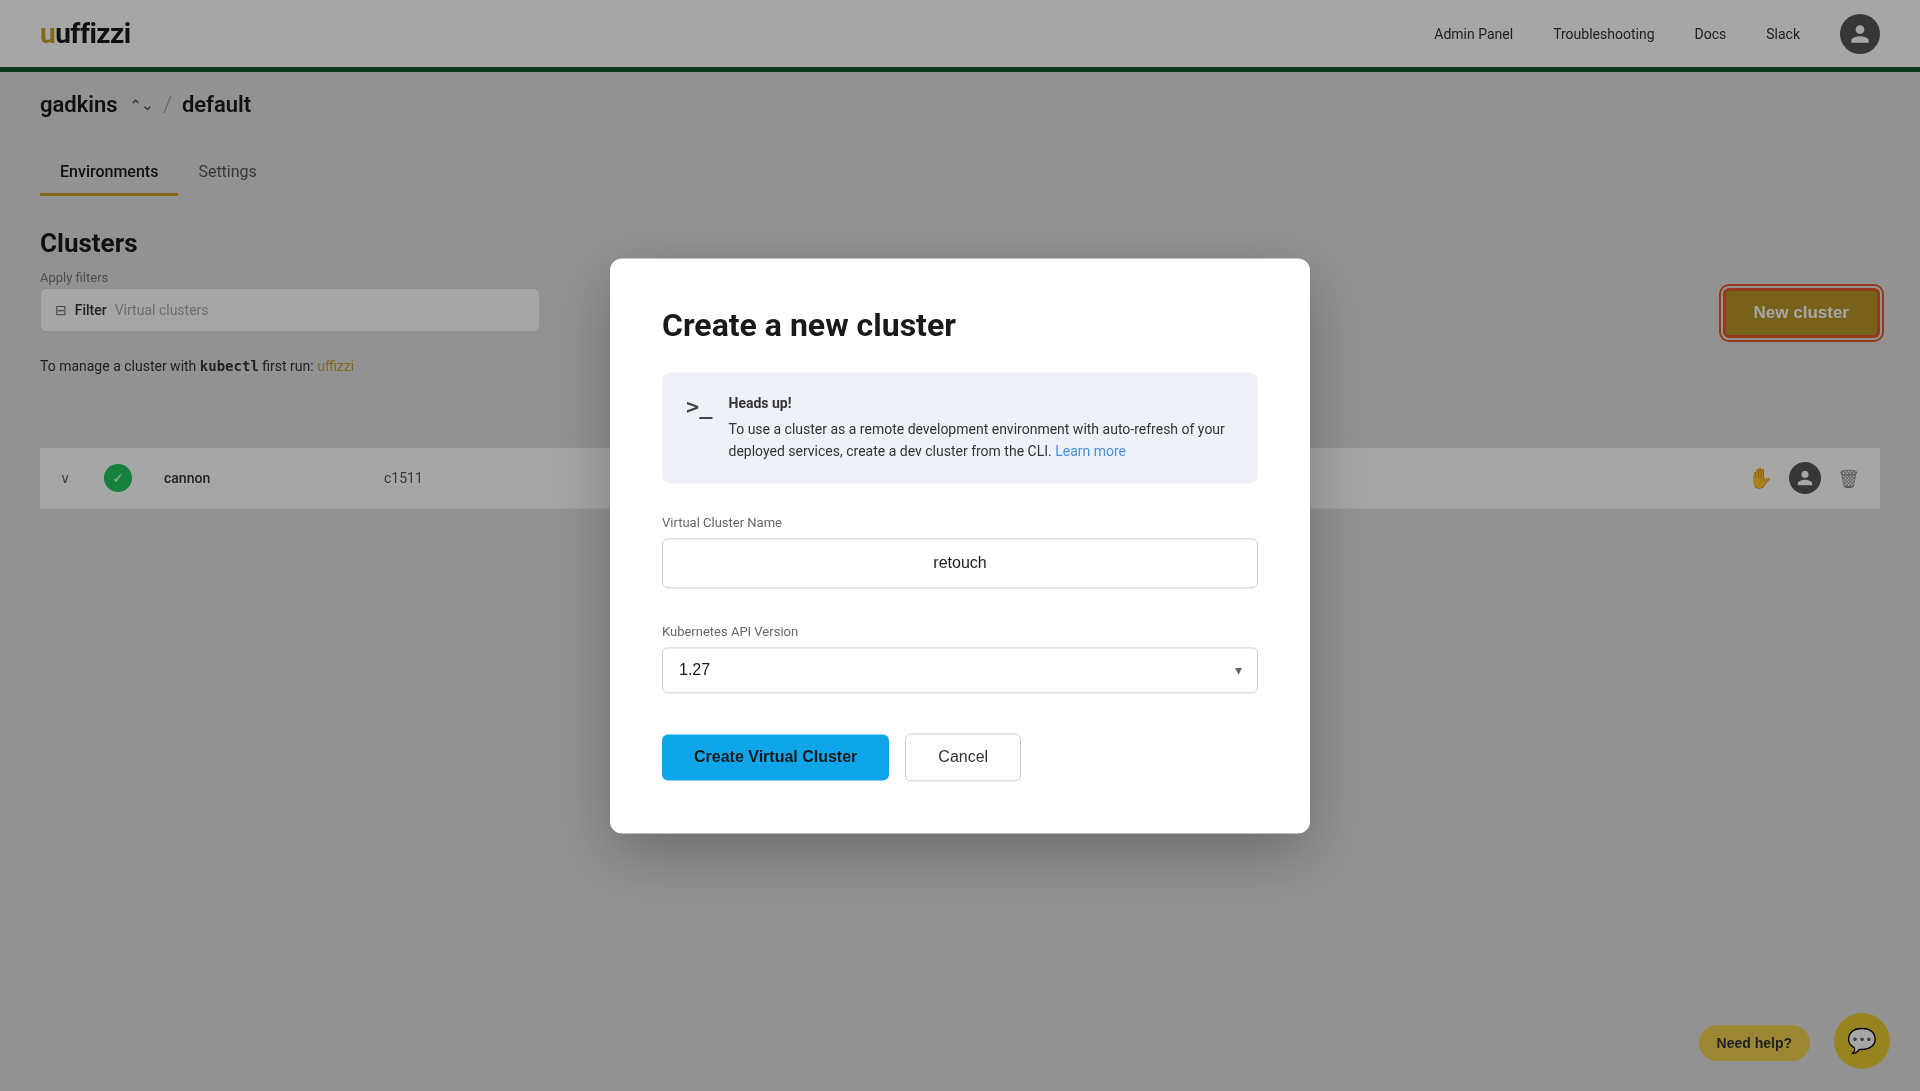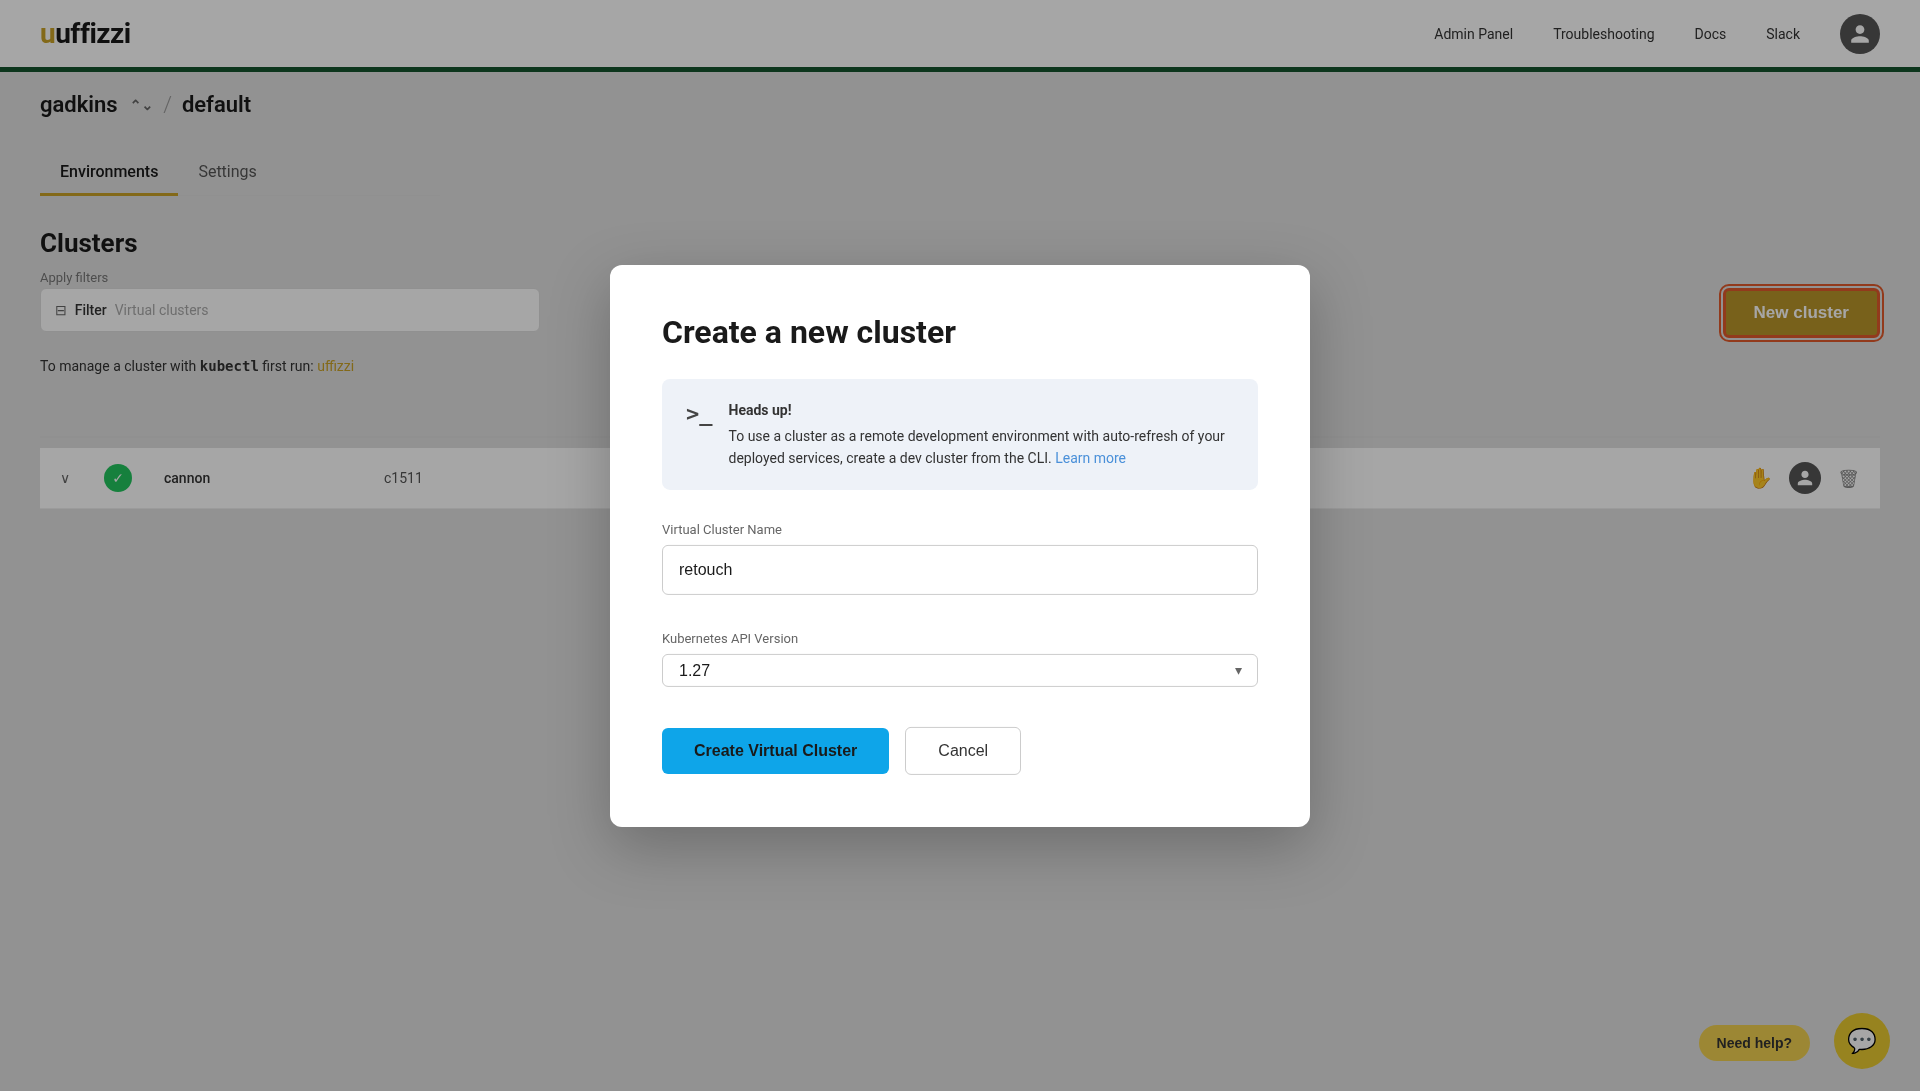--- a/index.html
+++ b/index.html
@@ -377,28 +377,29 @@
     .field-input {
       width: 100%;
       height: 50px;
       border: 1.5px solid #ccc;
       border-radius: 6px;
       padding: 0 16px;
       font-size: 16px;
       color: #1a1a1a;
       outline: none;
       margin-bottom: 36px;
+      text-align: center;
     }
     .select-wrapper {
       position: relative;
       margin-bottom: 40px;
     }
     .field-select {
       width: 100%;
-      height: 33px;
+      height: 46px;
       border: 1.5px solid #ccc;
       border-radius: 6px;
       padding: 0 16px;
       font-size: 16px;
       color: #1a1a1a;
       outline: none;
       appearance: none;
       background: #fff;
       cursor: pointer;
     }

